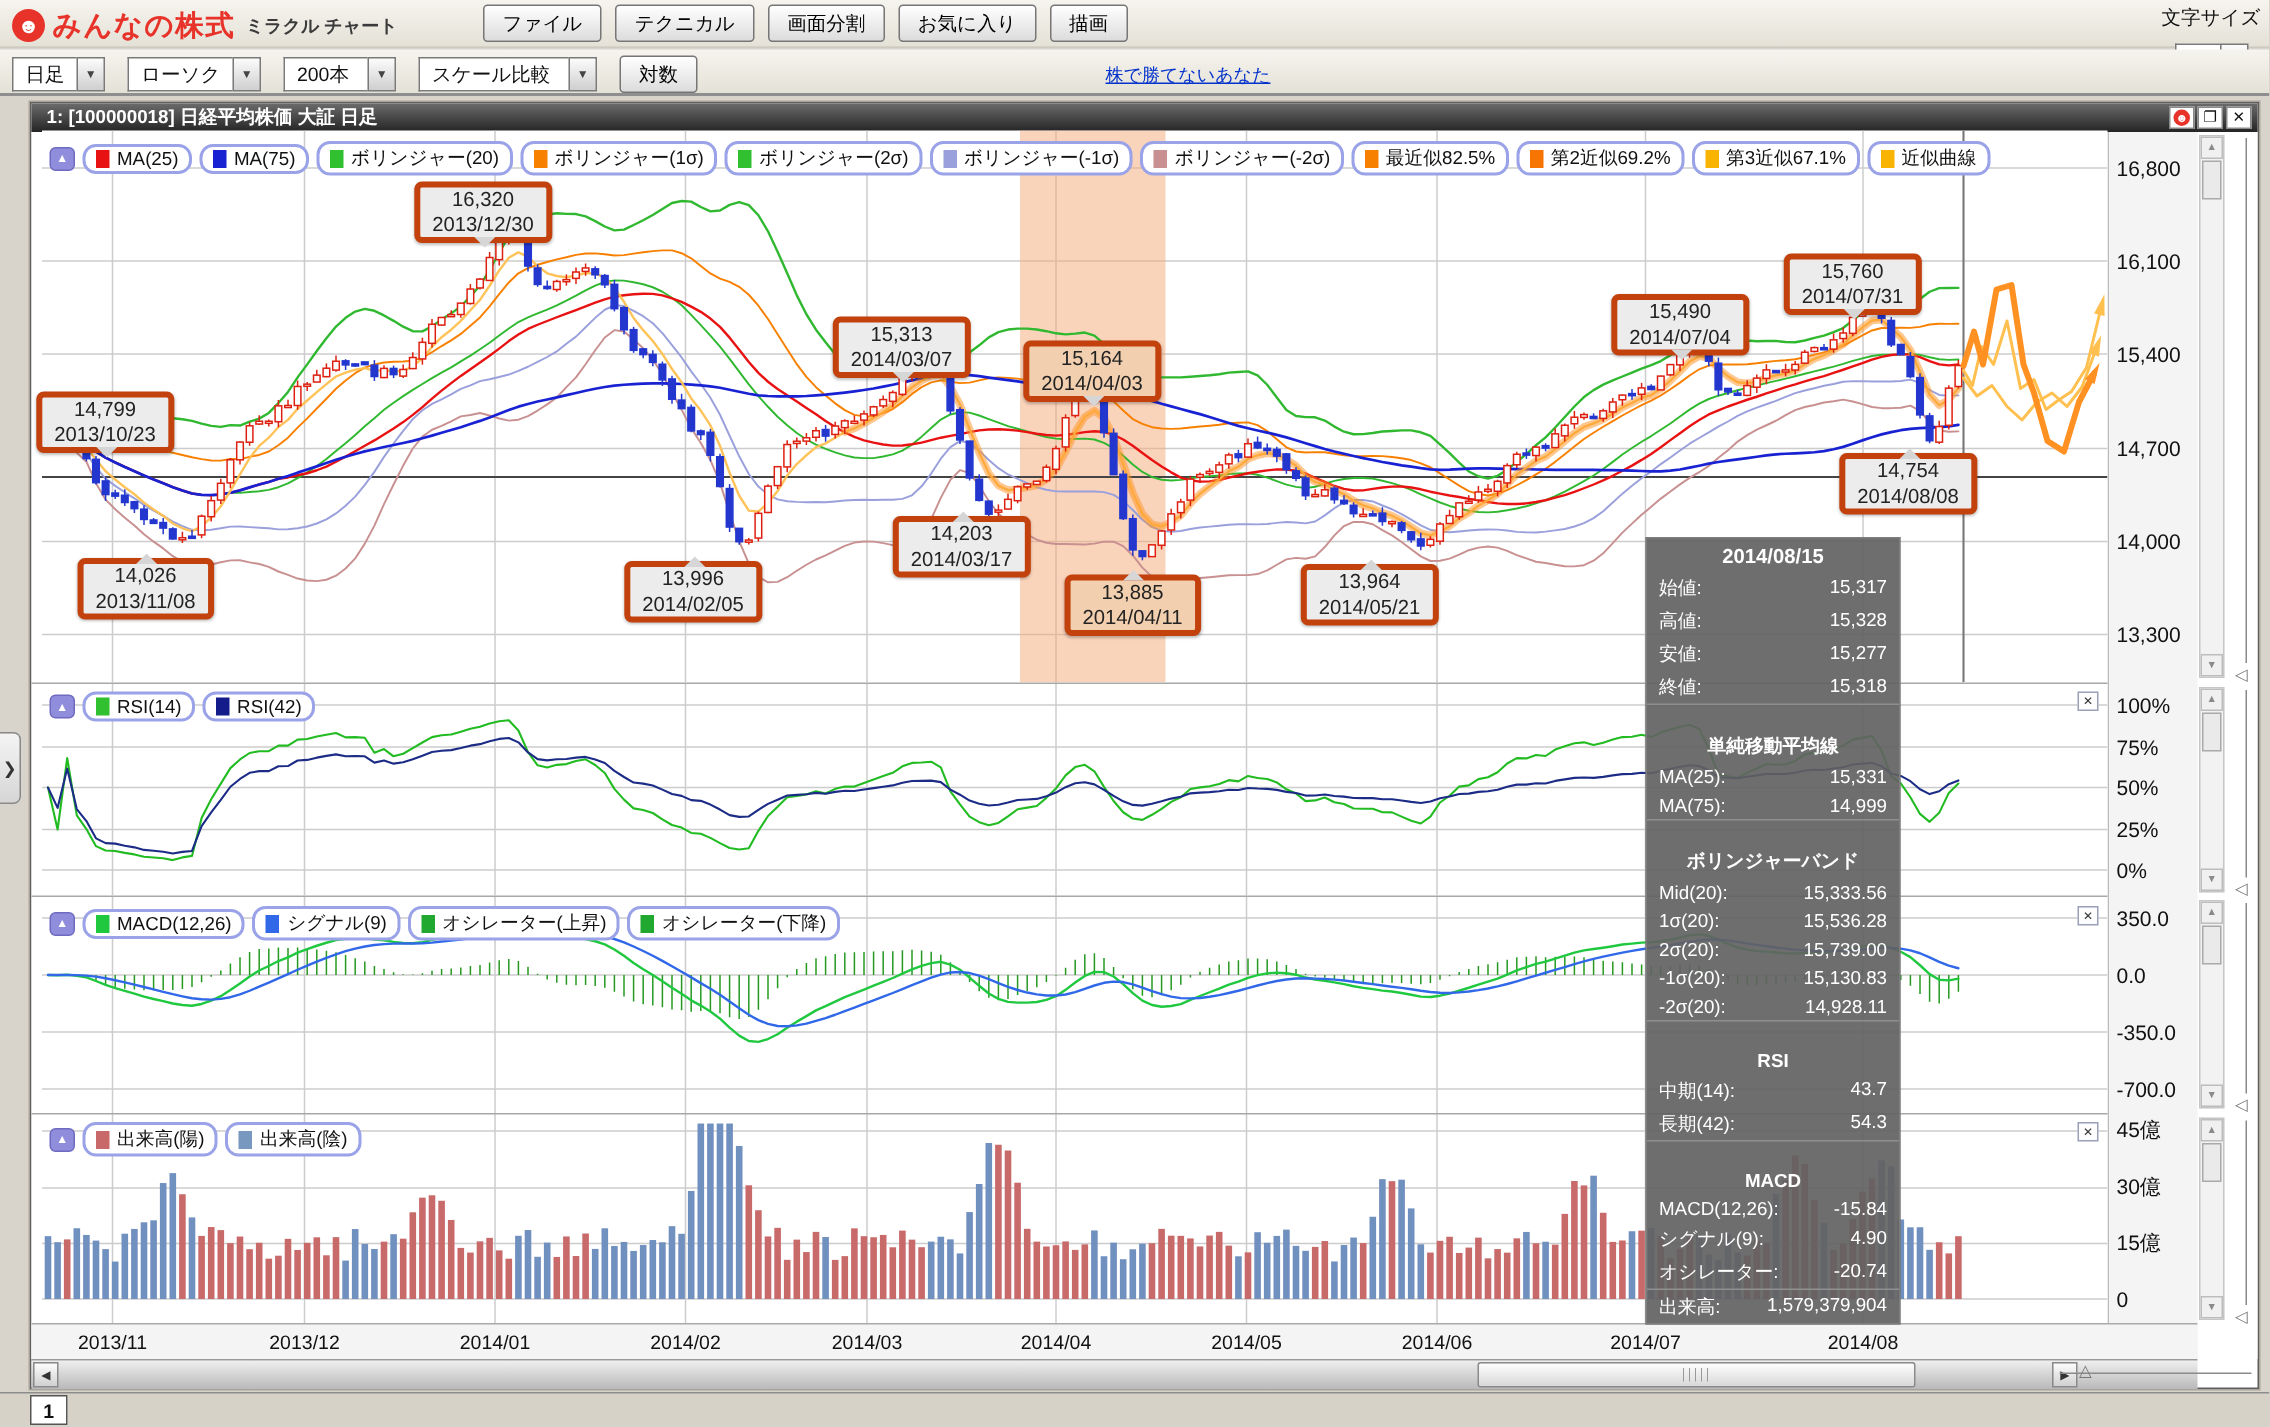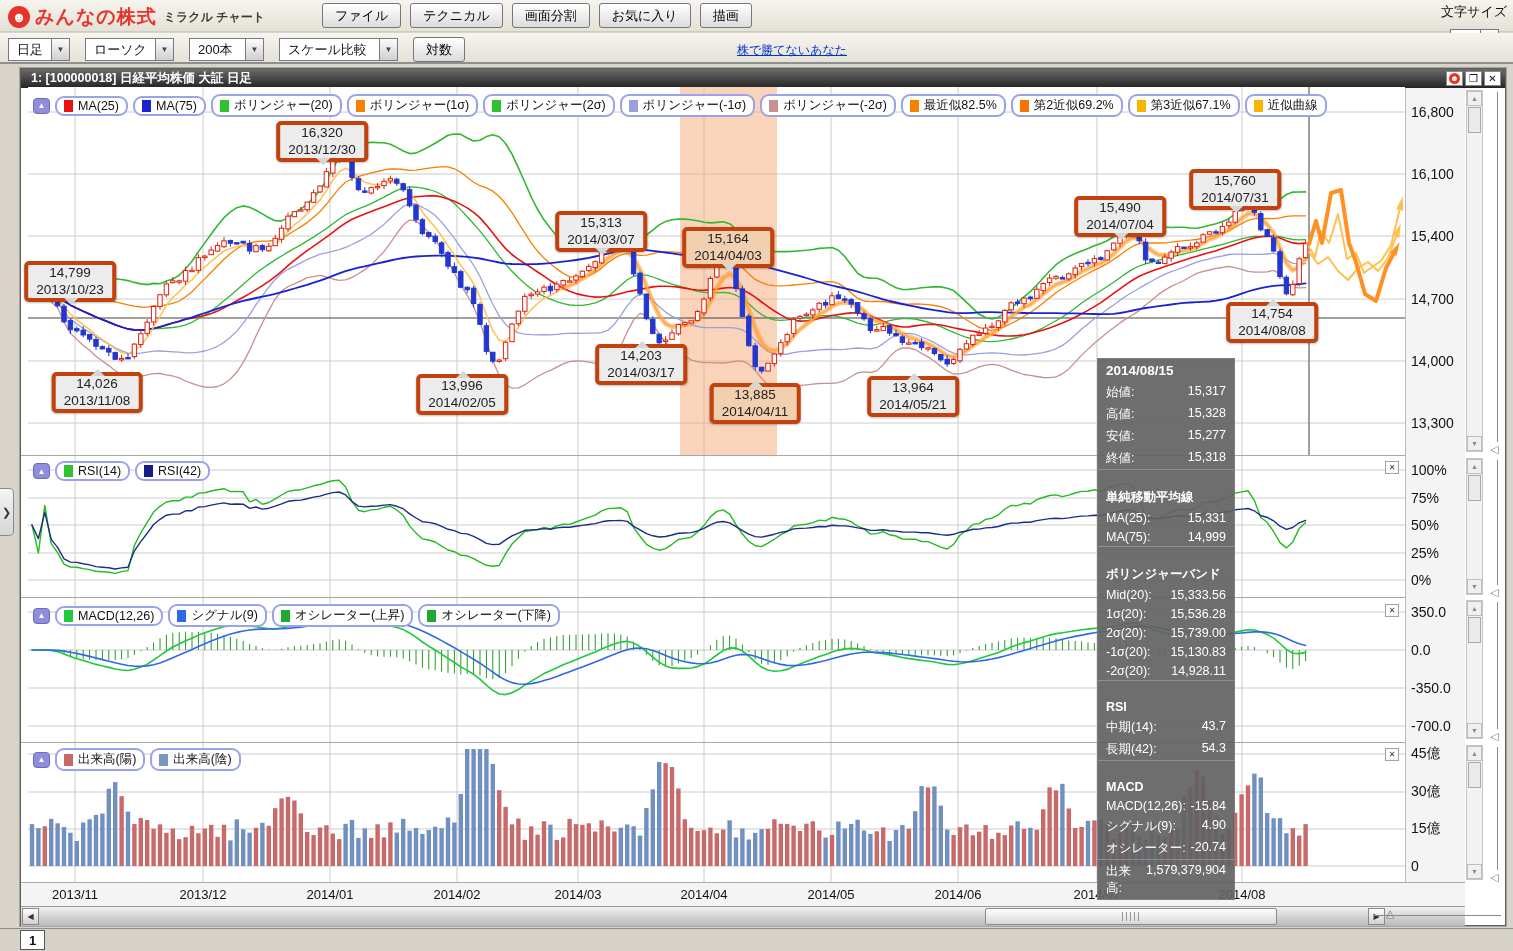--- a/index.html
+++ b/index.html
@@ -59,22 +59,22 @@
   
   .callout{position:absolute;transform:translateX(-50%);background:#ececec;border:4px solid #c2410c;border-radius:5px;
     padding:0 8px;font-size:13.5px;line-height:16.5px;text-align:center;color:#222;z-index:5;
     box-shadow:0 1px 2px rgba(0,0,0,.25);white-space:nowrap;}
   .callout.tint{background:#f2cfae;}
   .callout.dir-down::after{content:"";position:absolute;left:50%;bottom:-7px;margin-left:-6px;
     border:7px solid transparent;border-bottom:none;border-top:7px solid #d6d6d6;}
   .callout.dir-up::before{content:"";position:absolute;left:50%;top:-7px;margin-left:-6px;
     border:7px solid transparent;border-top:none;border-bottom:7px solid #d6d6d6;}
   
-  .tooltip{position:absolute;left:1097px;top:358px;width:138px;background:rgba(98,98,98,0.92);
-    border:1px solid #7d7d7d;color:#fff;font-size:12.5px;z-index:9;}
+  .tooltip{position:absolute;left:1097px;top:358px;width:170px;background:rgba(98,98,98,0.92);
+    border:1px solid #7d7d7d;color:#fff;font-size:12.5px;z-index:9;text-align:center;}
   .tt-date{font-weight:bold;font-size:13.5px;padding:4px 8px 3px;}
   .tt-row{display:flex;justify-content:space-between;padding:2.5px 8px;}
   .tt-sec{font-weight:bold;padding:19px 8px 2px;border-top:1px solid #8f8f8f;}
   .tt-div{border-top:1px solid #8f8f8f;}
   
   .ylab{position:absolute;left:1411px;font-size:14px;color:#111;transform:translateY(-50%);}
   .xlab{position:absolute;top:887px;font-size:13px;color:#111;transform:translateX(-50%);}
   
   .vsb{position:absolute;left:1466px;width:17px;background:#f2f2f2;border:1px solid #c6c6c6;}
   .sb-btn{position:absolute;left:0;width:15px;height:15px;background:#f0f0f0;border:1px solid #bdbdbd;color:#8a8a8a;

